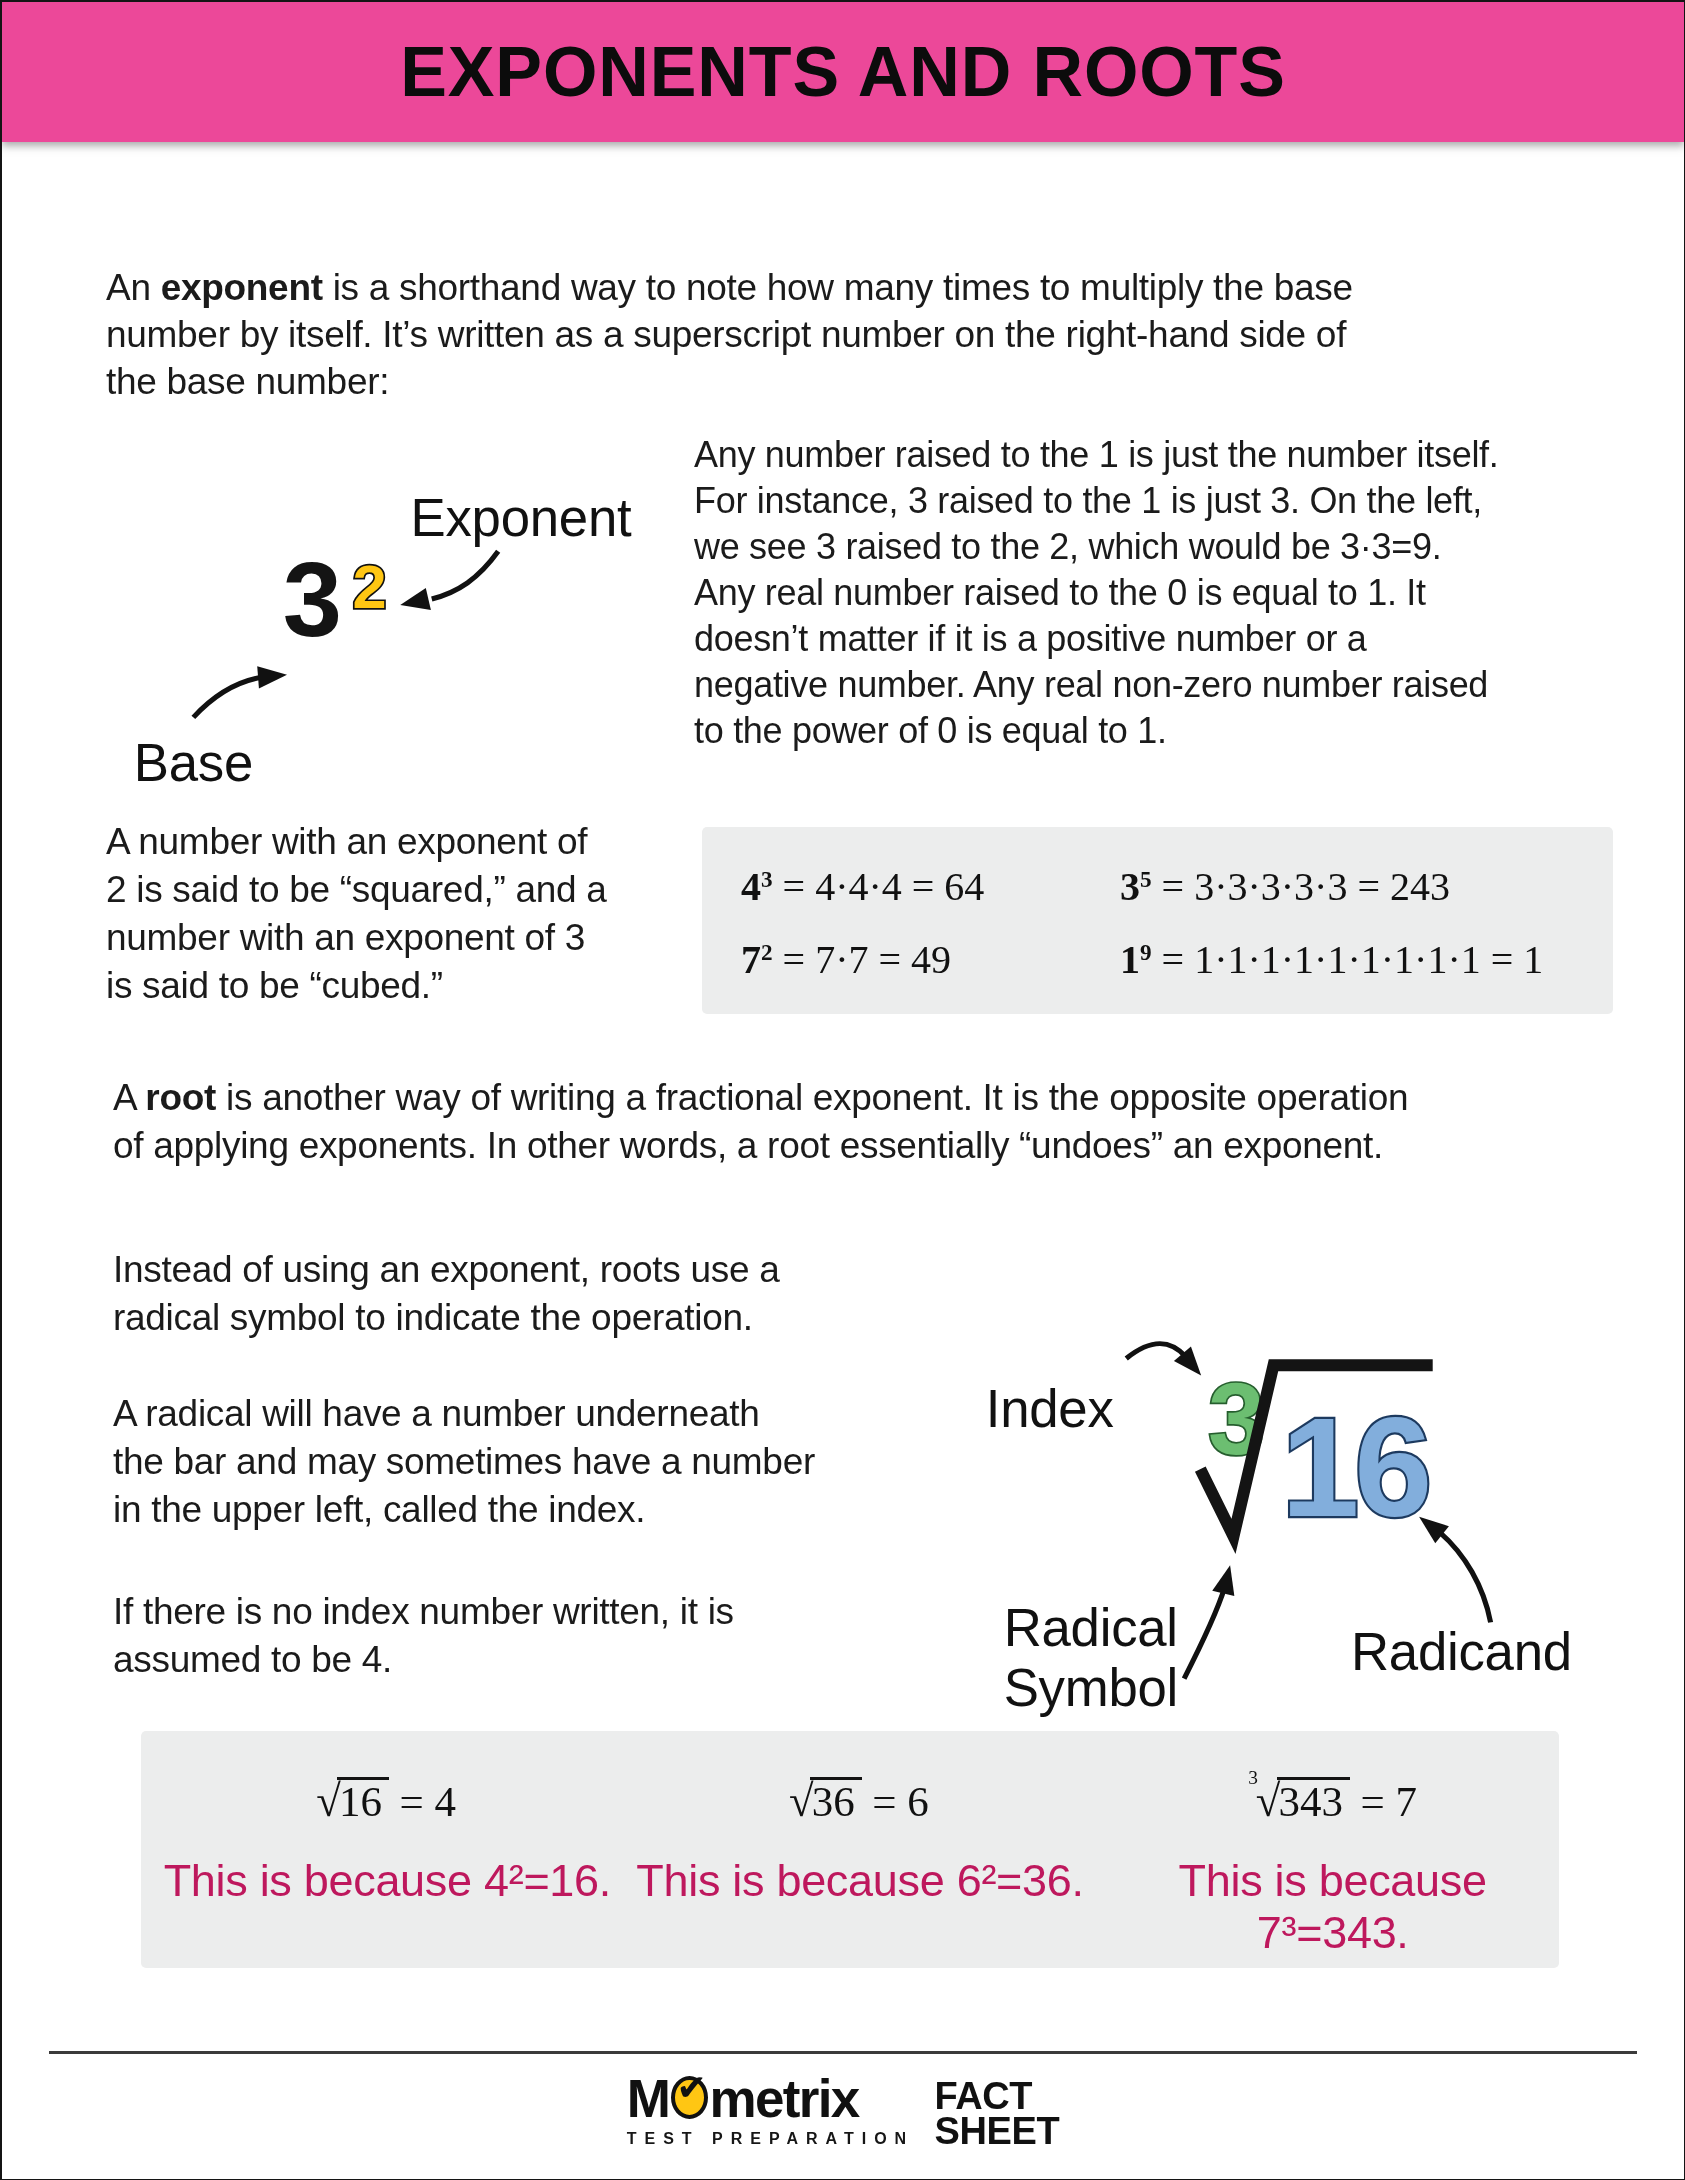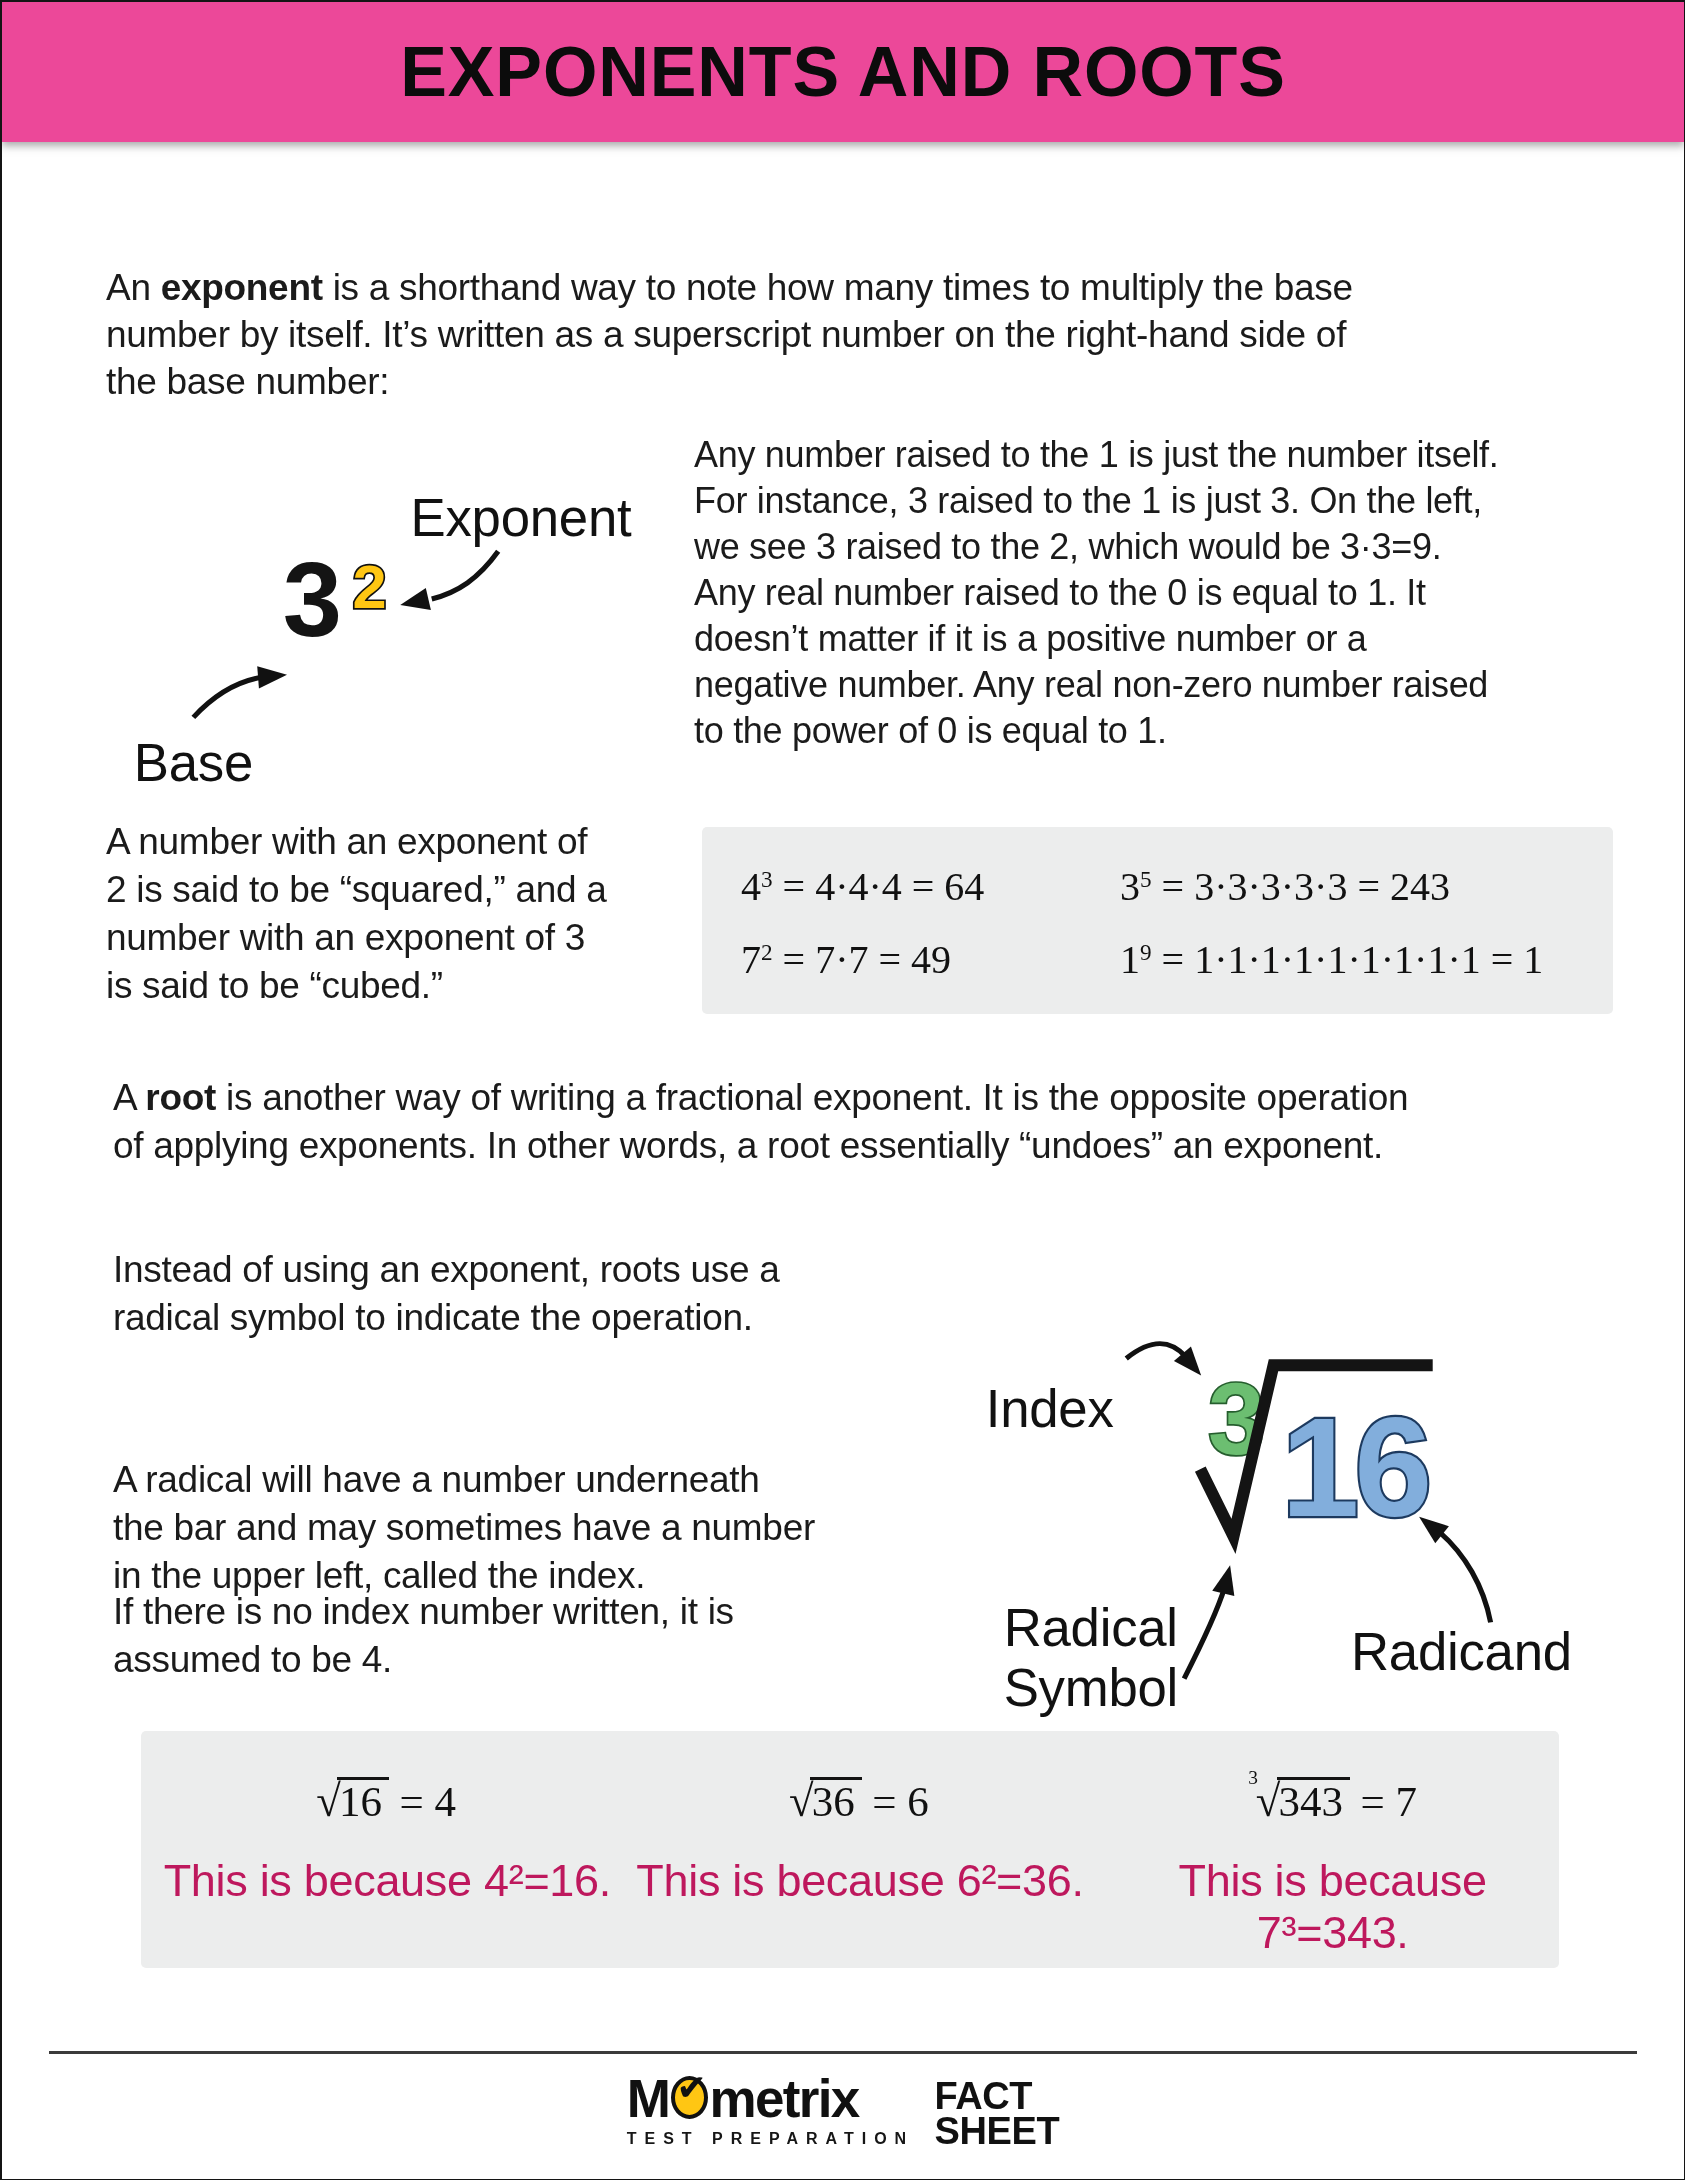--- a/index.html
+++ b/index.html
@@ -26,40 +26,40 @@
     font-size:70px; font-weight:bold; letter-spacing:0.9px; color:#0c0c0c;
   }
 
   
   .para { position:absolute; white-space:pre; color:#1b1b1b; }
   .intro        { left:104px;  top:262px;  font-size:37px; line-height:47px; }
   .side-text    { left:692px;  top:430px;  font-size:36px; line-height:46px; }
   .squared-text { left:104px;  top:816px;  font-size:37px; line-height:48px; }
   .root-para    { left:111px;  top:1072px; font-size:37px; line-height:48px; }
   .roots-p1     { left:111px;  top:1244px; font-size:37px; line-height:48px; }
-  .roots-p2     { left:111px;  top:1454px; font-size:37px; line-height:48px; }
+  .roots-p2     { left:111px;  top:1388px; font-size:37px; line-height:48px; }
   .roots-p3     { left:111px;  top:1586px; font-size:37px; line-height:48px; }
 
   
   .exp-svg     { position:absolute; left:119px;  top:464px;  }
   .radical-svg { position:absolute; left:971px; top:1278px; }
   .diagram-label { font-family:"Liberation Sans", sans-serif; fill:#111; }
 
   
   .box1 {
     position:absolute; left:700px; top:825px; width:911px; height:187px;
     background:#ECEDED; border-radius:5.1px;
   }
   .box1-grid {
     display:grid; grid-template-columns:379px auto;
     padding:36px 0 0 39px; row-gap:25.6px;
     font-family:"Liberation Serif", serif; font-size:40px; color:#111;
     letter-spacing:0;
   }
-  .eq b { font-weight:normal; }
+  .eq b { font-weight:bold; }
   .eq sup { font-size:0.58em; vertical-align:0.55em; }
 
   .box2 {
     position:absolute; left:139px; top:1729px; width:1418px; height:237px;
     background:#ECEDED; border-radius:5.1px;
     display:flex;
   }
   .box2-col { flex:1; text-align:center;padding-left:20px; }
   .root-eq {
     margin-top:44px;

